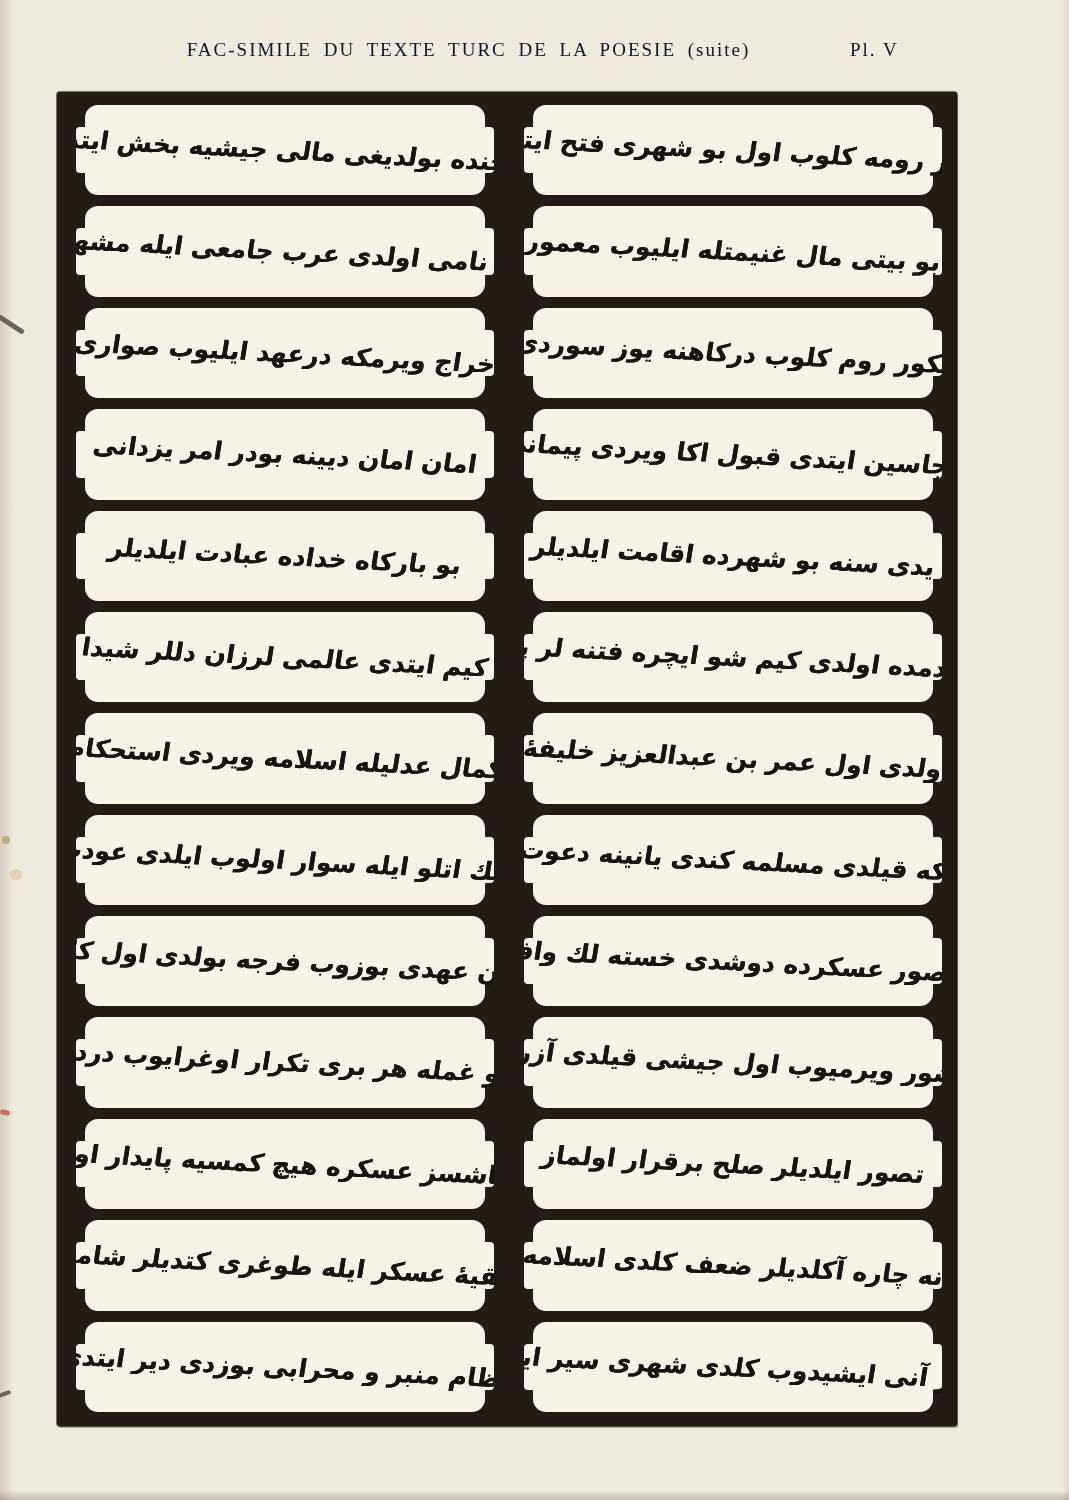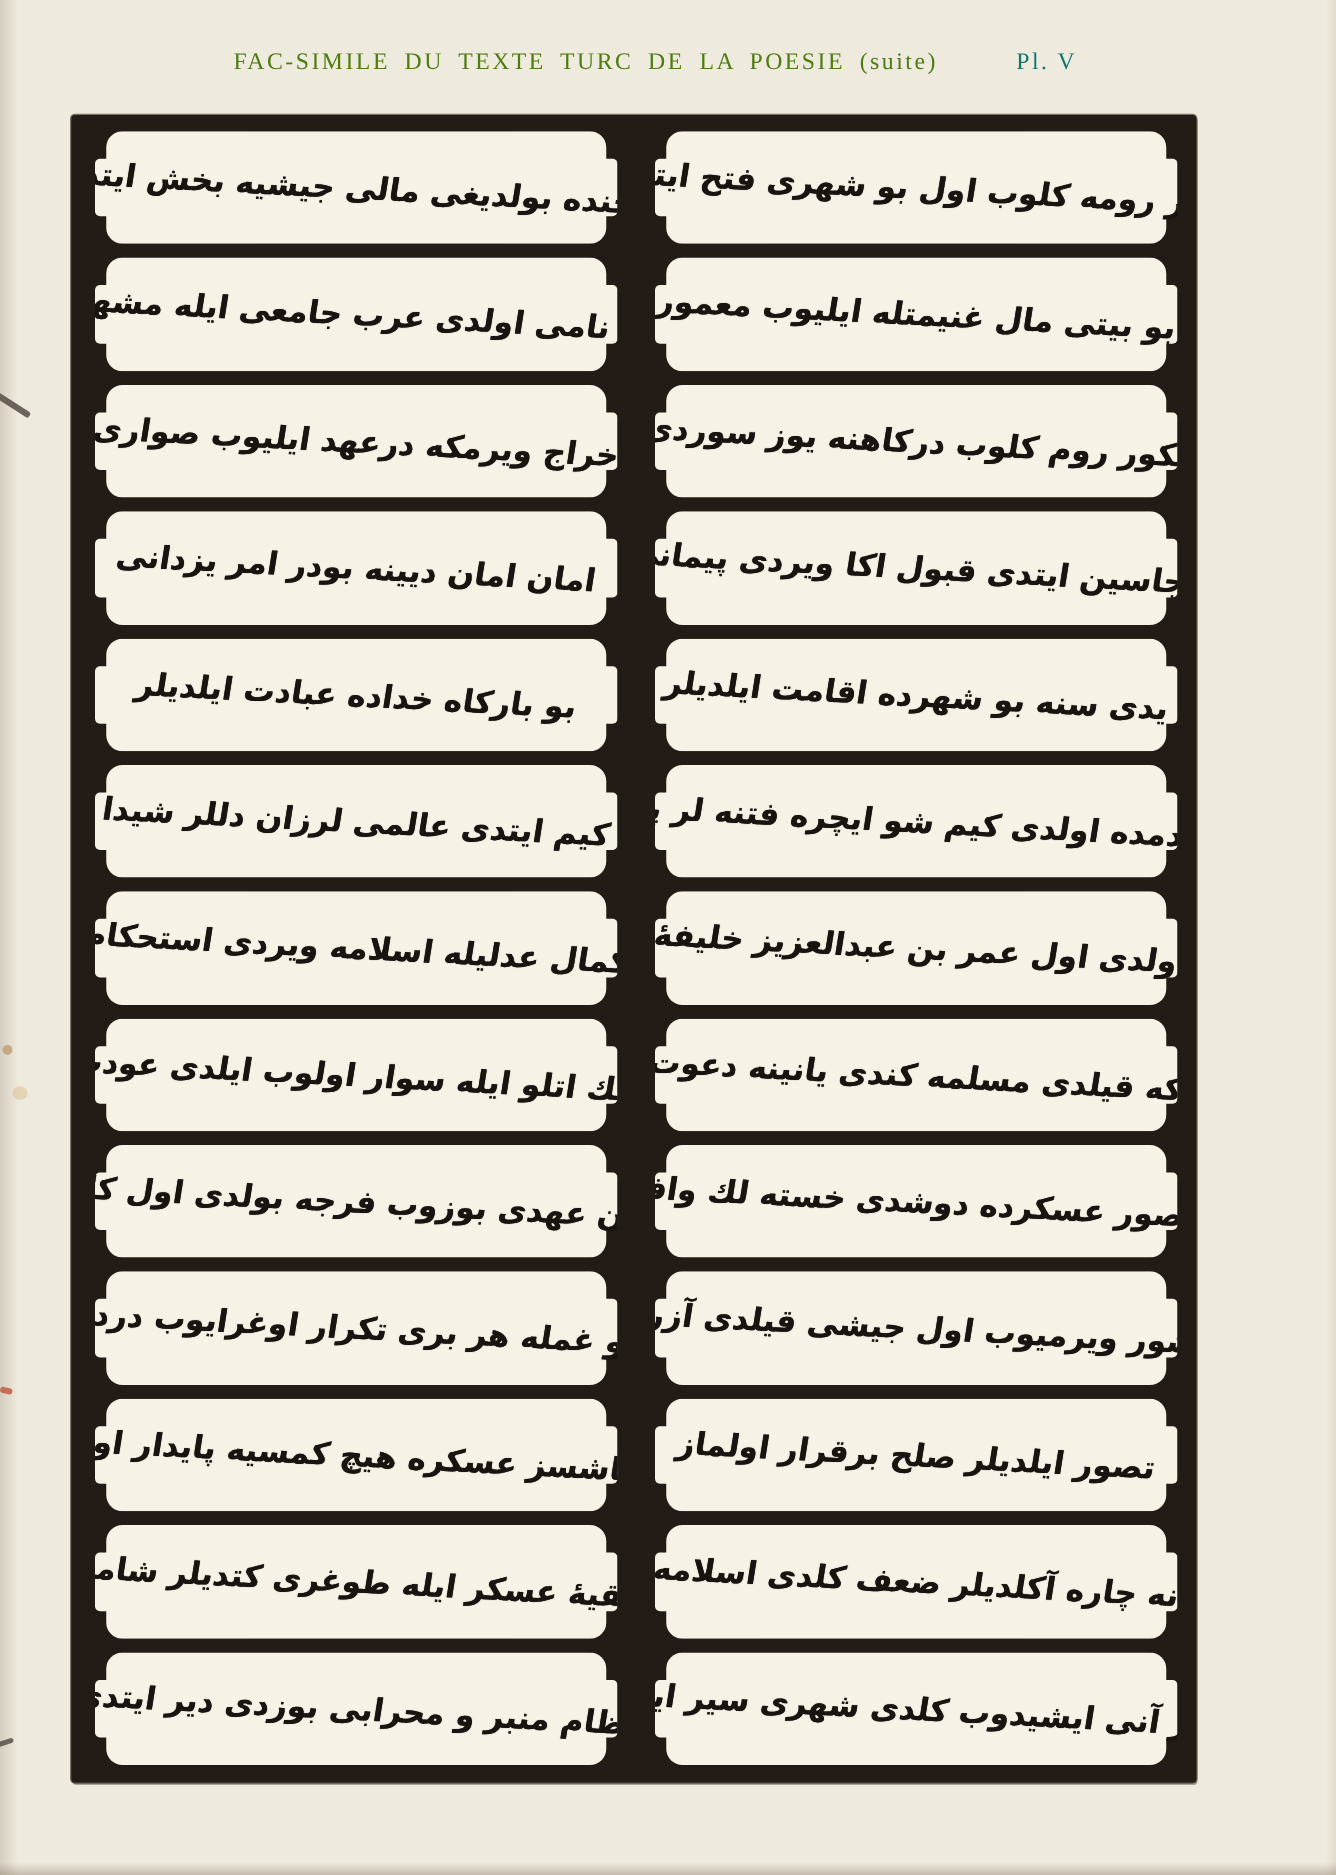--- a/index.html
+++ b/index.html
@@ -15,22 +15,22 @@
   
   .edge-left{position:absolute;left:0;top:0;width:16px;height:100%;
     background:linear-gradient(90deg, rgba(118,102,82,0.22), rgba(118,102,82,0) 90%);}
   .edge-right{position:absolute;right:0;top:0;width:8px;height:100%;
     background:linear-gradient(270deg, rgba(118,102,82,0.12), rgba(118,102,82,0));}
   .edge-bottom{position:absolute;left:0;bottom:0;width:100%;height:10px;
     background:linear-gradient(0deg, rgba(96,82,64,0.30), rgba(96,82,64,0));}
   
   .header{position:absolute;top:39px;left:0;width:100%;height:26px;}
   .title{position:absolute;left:0;right:132px;text-align:center;
-    font-size:19px;letter-spacing:2px;word-spacing:5px;color:#4d7c0f;white-space:nowrap;}
-  .plate-no{position:absolute;left:813px;top:0;font-size:19px;letter-spacing:2px;color:#0f766e;text-align:right;}
+    font-size:19px;letter-spacing:2px;word-spacing:5px;color:#0f172a;white-space:nowrap;}
+  .plate-no{position:absolute;left:850px;top:0;font-size:19px;letter-spacing:2px;color:#0f172a;text-align:right;}
   
   .frame{position:absolute;left:57px;top:92px;width:900px;height:1334px;
     background:#231c16;border-radius:3px;
     box-shadow:0 0 0 1px rgba(35,28,22,0.6), 1px 2px 0 0 rgba(35,28,22,0.35);}
   .grid{position:absolute;top:13px;right:15px;bottom:14px;left:19px;
     display:grid;grid-template-columns:1fr 1fr;grid-auto-rows:1fr;
     column-gap:30px;row-gap:11px;}
   
   .cell{position:relative;overflow:hidden;}
   .cell::before{content:"";position:absolute;top:0;bottom:0;left:9px;right:9px;

